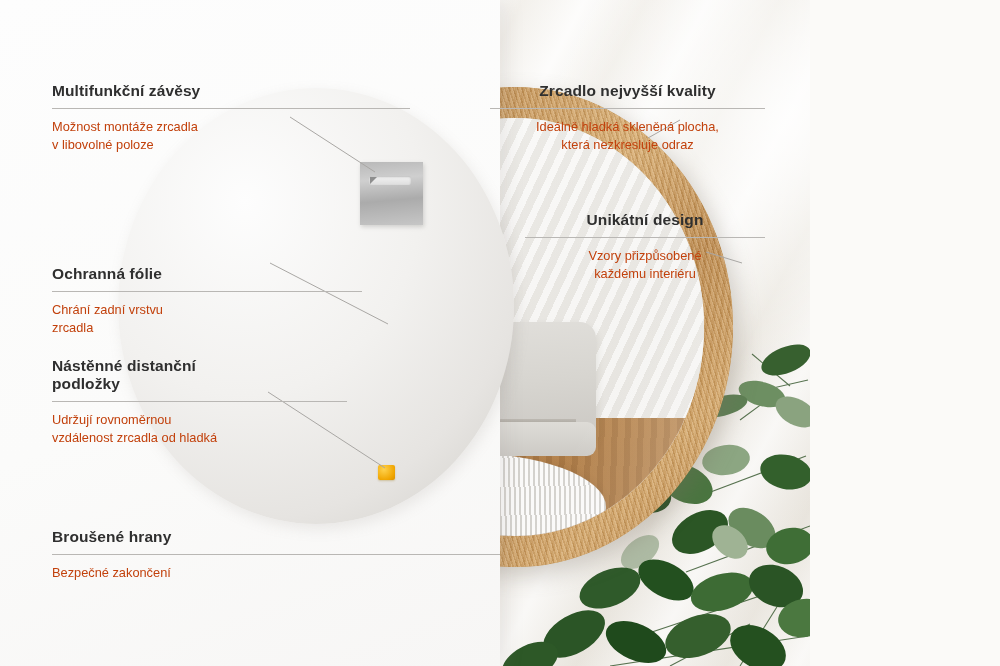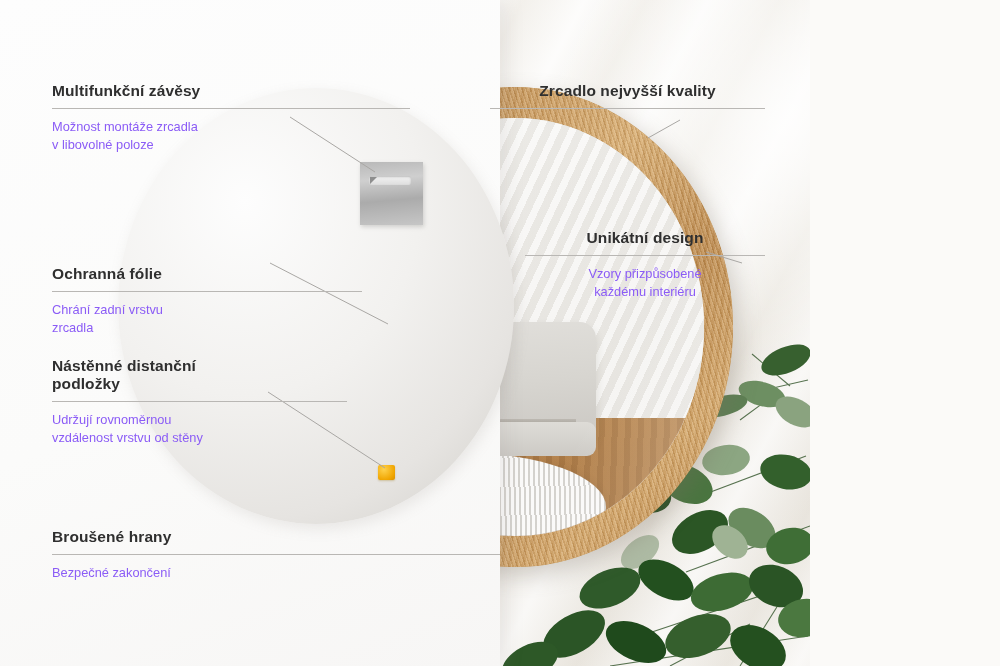--- a/index.html
+++ b/index.html
@@ -183,39 +183,39 @@
   
   .callout { position:absolute; }
   .callout h3 {
     font-size:15.5px; font-weight:bold; color:#2f2f2f; letter-spacing:.1px;
     white-space:nowrap;
   }
   .callout .rule {
     height:1px; background:#b9b7b4; margin-top:8px;
   }
   .callout p {
-    font-size:12.8px; color:#8b5cf6; line-height:1.42; margin-top:9px;
+    font-size:12.8px; color:#c2410c; line-height:1.42; margin-top:9px;
     white-space:pre-line;
   }
   .left-side { left:52px; }
   .left-side .rule { width:358px; }
   .right-side { right:45px; text-align:center; }
   .right-side .rule { margin-left:auto; }
 
   .c1 { top:82px; }
   .c2 { top:229px;margin-top:36px; }
   .c2 .rule { width:310px; }
   .c3 { top:357px; }
   .c3 .rule { width:295px; }
   .c4 { top:528px; }
   .c4 .rule { width:448px; }
 
   .r1 { top:82px; }
   .r1 .rule { width:275px; }
-  .r2 { top:229px;padding-left:6px; }
+  .r2 { top:211px;padding-left:6px; }
   .r2 .rule { width:240px; }
 
   .leaders { position:absolute; inset:0; pointer-events:none; }
 </style>
 </head>
 <body>
 
 <div class="stage">
 
   <div class="wall"></div>
@@ -321,32 +321,34 @@
     <div class="rule"></div>
     <p>Chrání zadní vrstvu
 zrcadla</p>
   </div>
 
   <div class="callout left-side c3">
     <h3 style="white-space:pre-line">Nástěnné distanční
 podložky</h3>
     <div class="rule"></div>
     <p>Udržují rovnoměrnou
-vzdálenost vrstvu od stěny</p>
+vzdálenost zrcadla od hladká</p>
   </div>
 
   <div class="callout left-side c4">
     <h3>Broušené hrany</h3>
     <div class="rule"></div>
     <p>Bezpečné zakončení</p>
   </div>
 
   <div class="callout right-side r1">
     <h3>Zrcadlo nejvyšší kvality</h3>
     <div class="rule"></div>
+    <p>Ideálně hladká skleněná plocha,
+která nezkresluje odraz</p>
   </div>
 
   <div class="callout right-side r2">
     <h3>Unikátní design</h3>
     <div class="rule"></div>
     <p>Vzory přizpůsobené
 každému interiéru</p>
   </div>
 
 </div>

